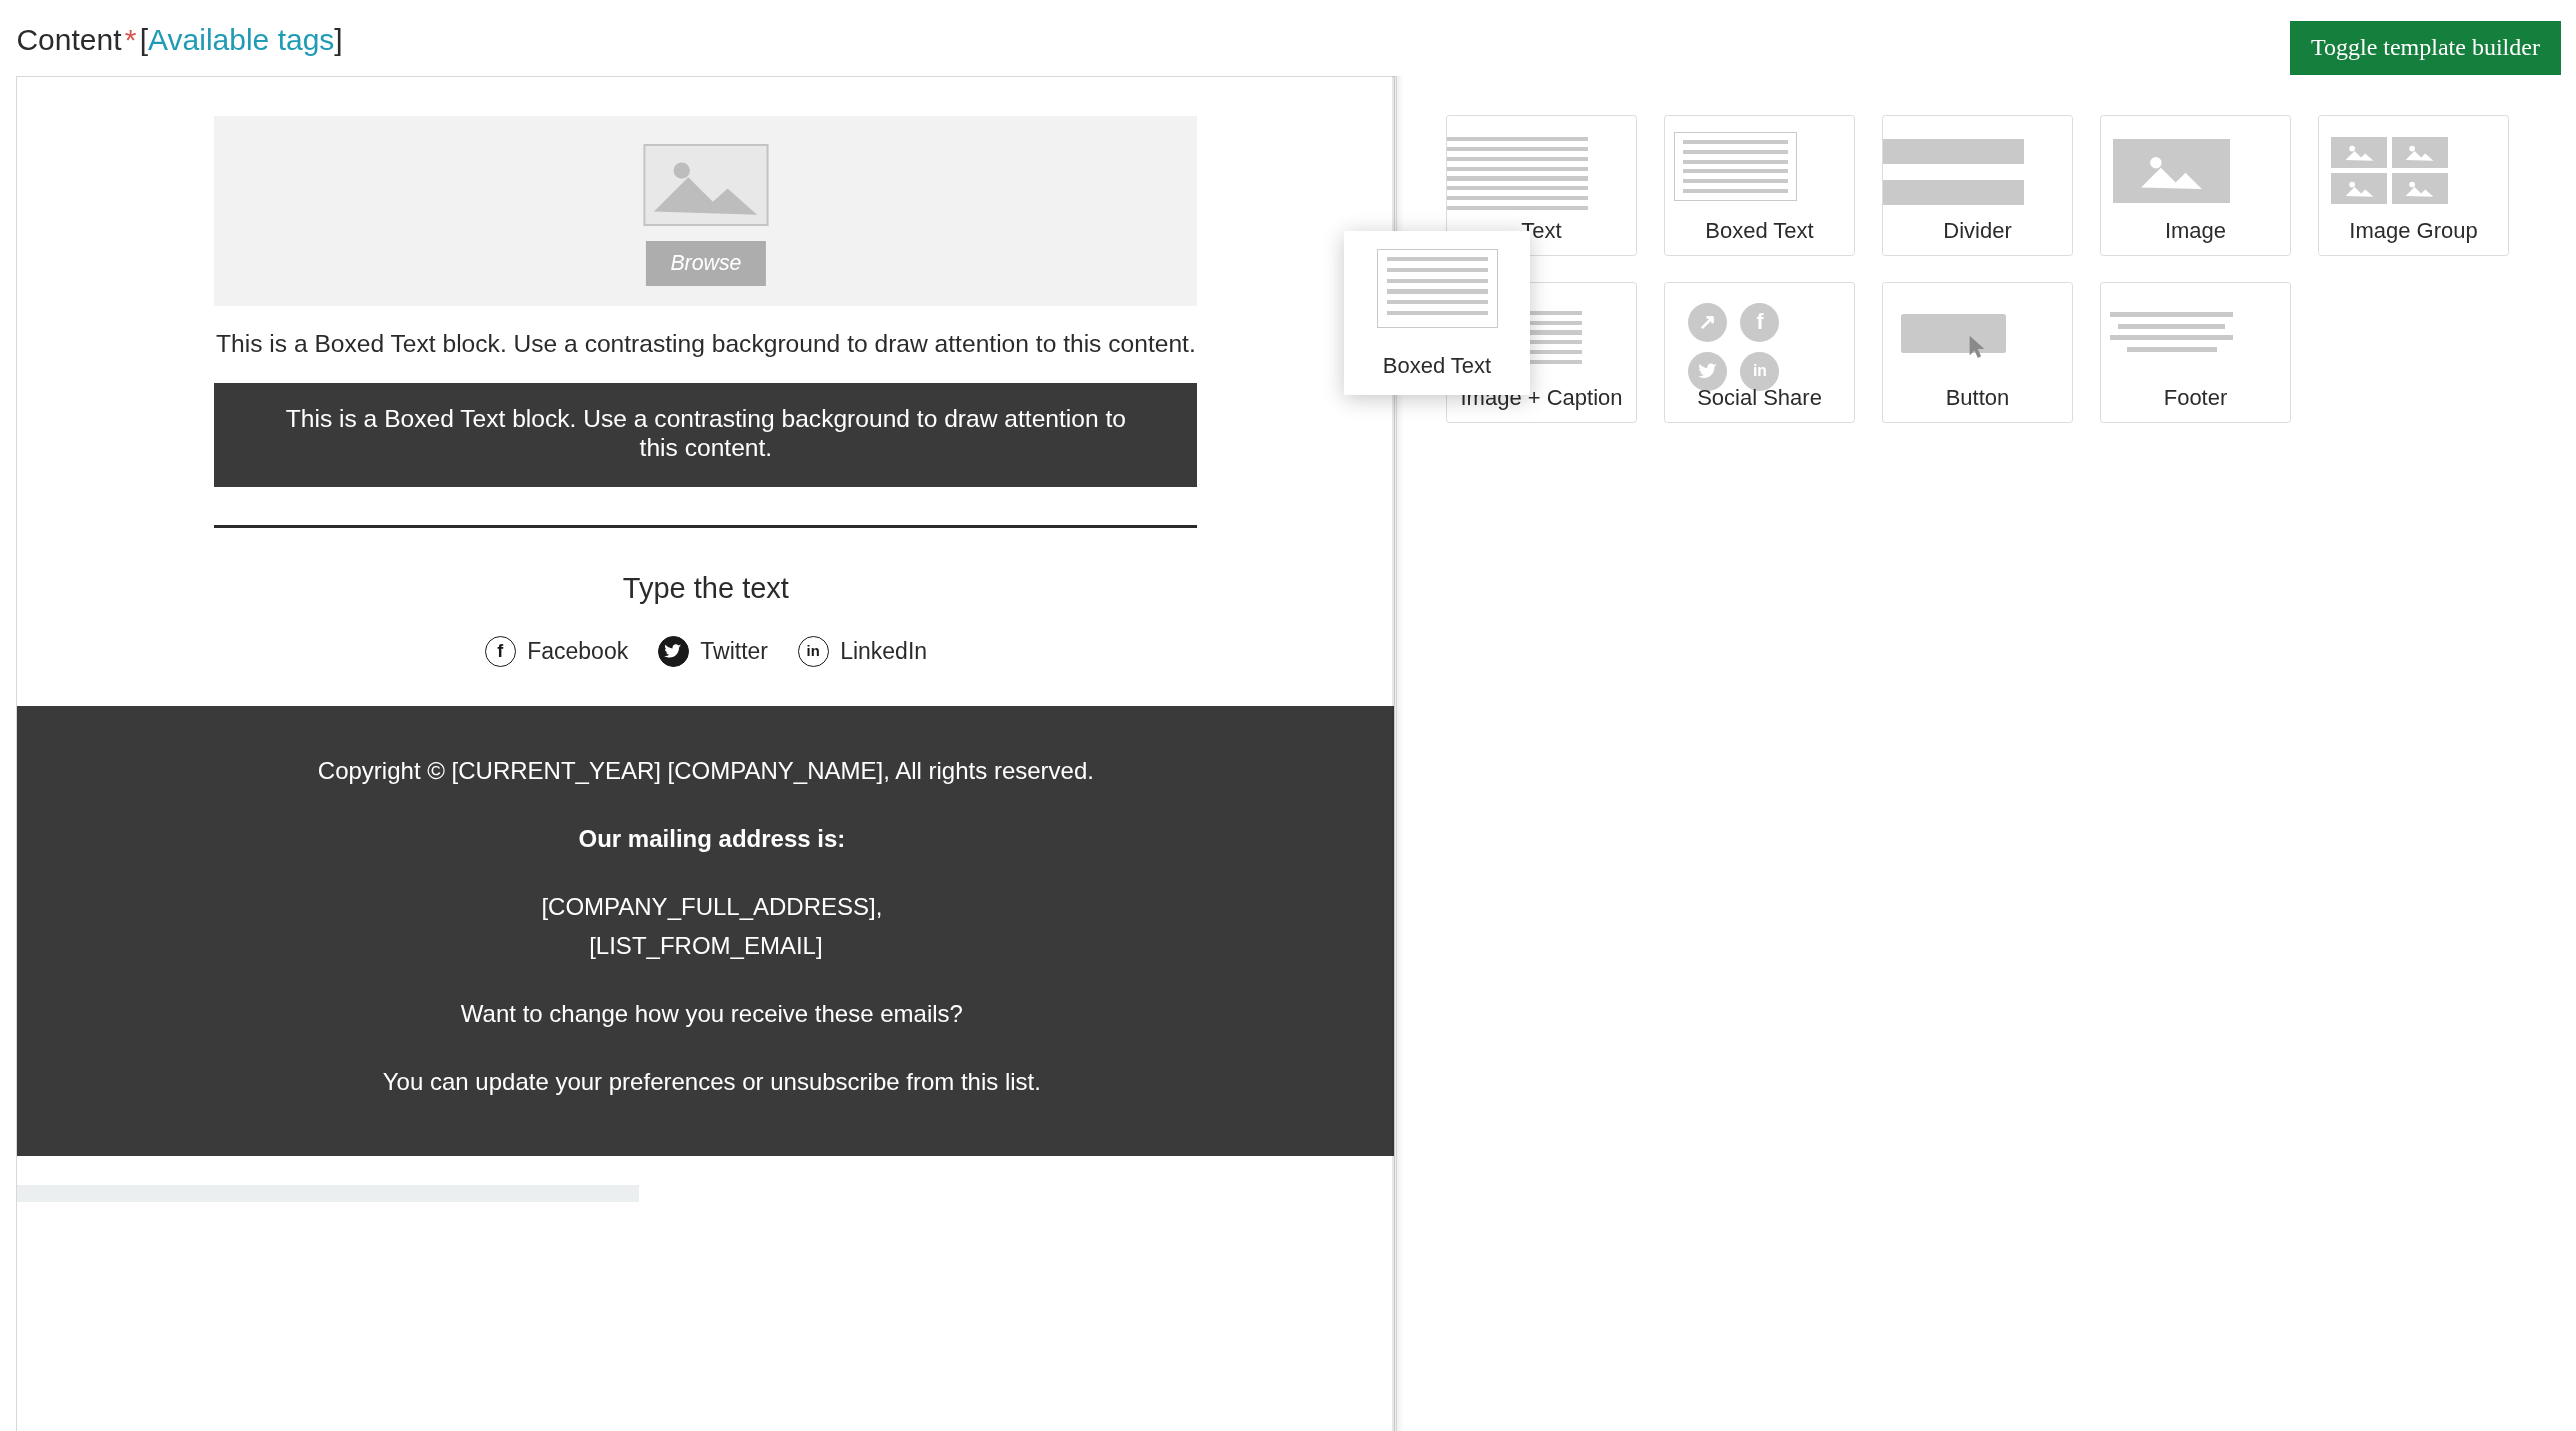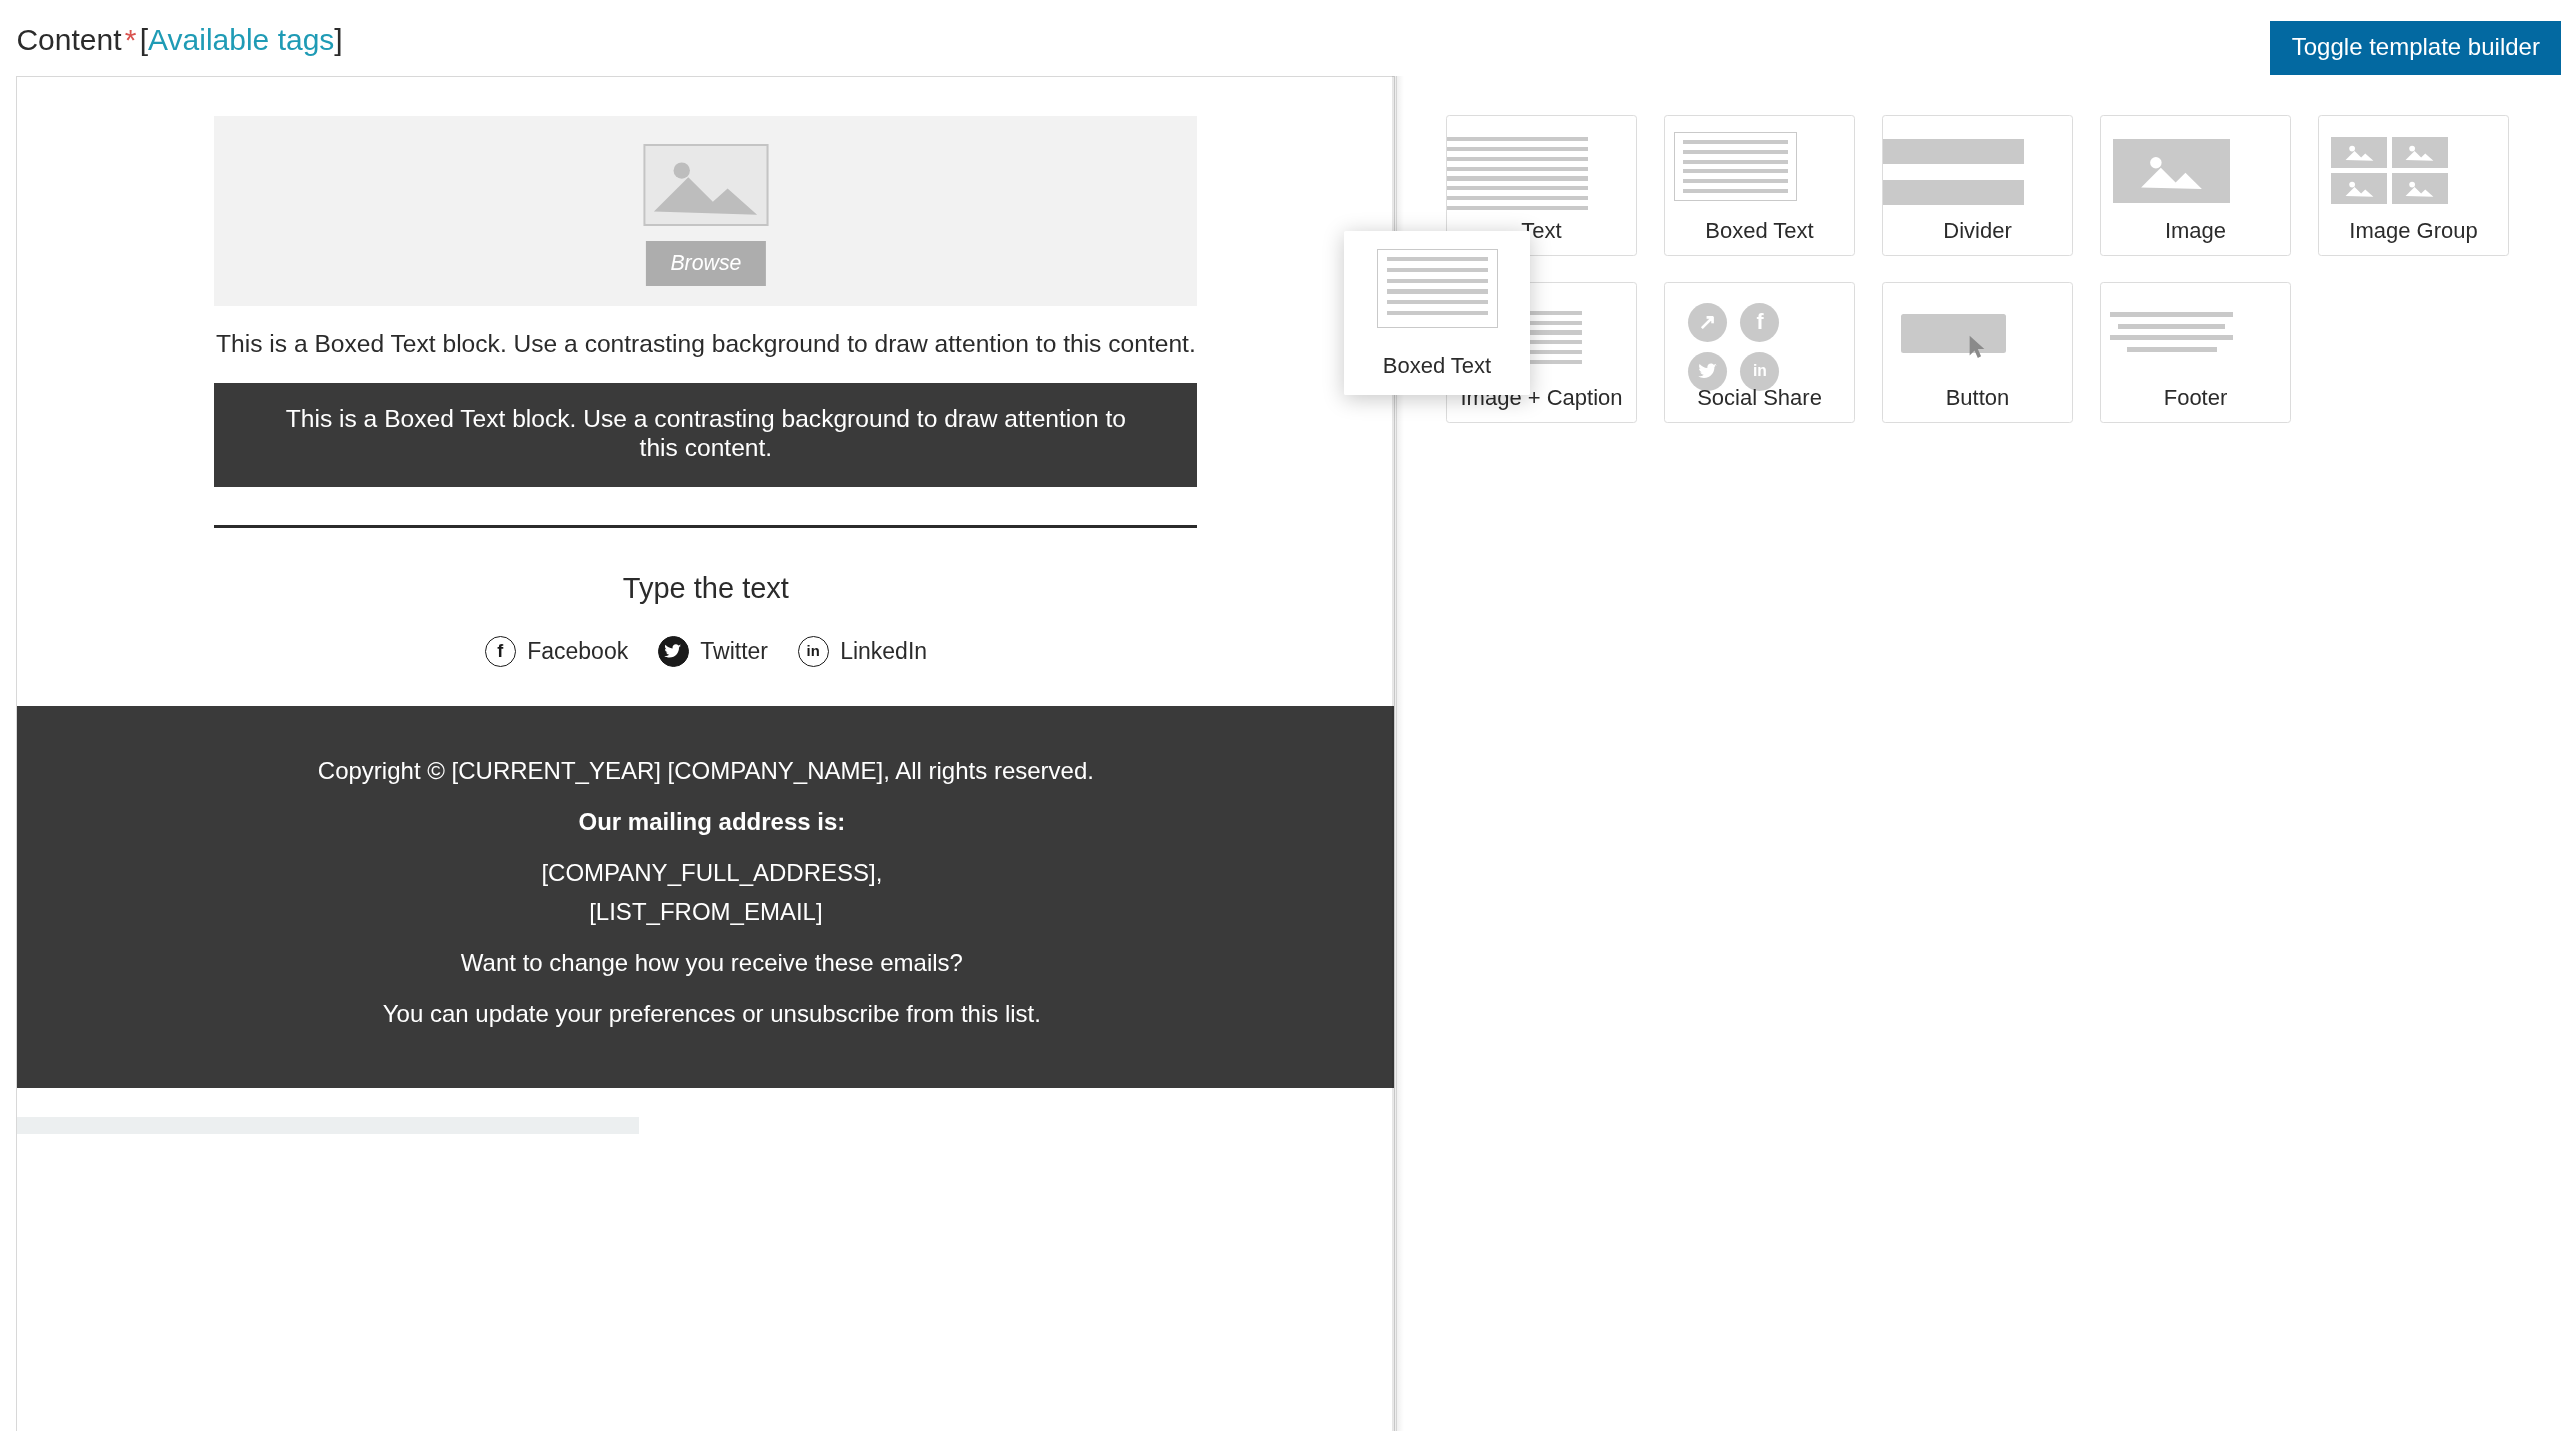--- a/index.html
+++ b/index.html
@@ -18,25 +18,26 @@
   }
   .content-label {
     position: absolute; left: 16.4px; top: 23px;
     font-size: 30px; color: #2b2b2b;
   }
   .req-star { color: #d9534f; margin: 0 3.3px; }
   .tags-bracket { color: #2b2b2b; }
   .tags-link { color: #1f9bb5; text-decoration: none; }
   .toggle-builder {
     position: absolute; right: 14.8px; top: 21.3px;
-    background: #0369a1; color: #ffffff;
+    background: #15803d; color: #ffffff;
     font-size: 24px; line-height: 1;
     padding: 14px 21.3px 15.6px 21.3px;
     border: none; cursor: pointer;
     white-space: nowrap;
+    font-family: Liberation Serif, serif;
   }
 
   
   .editor {
     position: absolute; left: 16.4px; top: 76px;
     width: 1379px; height: 1356px;
     background: #ffffff;
     border: 0.8px solid #d8d8d8;
     border-bottom: none;
     overflow: hidden;
@@ -97,21 +98,21 @@
     margin-right: 11.5px; font-size: 18px; font-weight: bold;
     color: #1a1a1a; line-height: 1;
   }
   .social-ico.filled { background: #1a1a1a; color: #ffffff; border-color: #1a1a1a; }
 
   .footer-block {
     margin-top: 39px; background: #3a3a3a; color: #ffffff;
     padding: 46px 0 54px 0; text-align: center;
   }
   .footer-block p { margin: 0; font-size: 24px; line-height: 1.6; }
-  .footer-block .sp { margin-top: 13px; padding-left: 12px; }
+  .footer-block .sp { margin-top: 30px; padding-left: 12px; }
   .footer-block .bold { font-weight: bold; }
   .post-footer { height: 29.6px; background: #ffffff; }
   .bottom-strip { height: 16.4px; background: #eceff0; margin: 0 755px 0 0; }
 
   
   .builder {
     position: absolute; left: 1396px; top: 76px;
     width: 1163px; height: 1356px; background: #ffffff;
     border-left: 0.8px solid #e2e2e2;
   }

